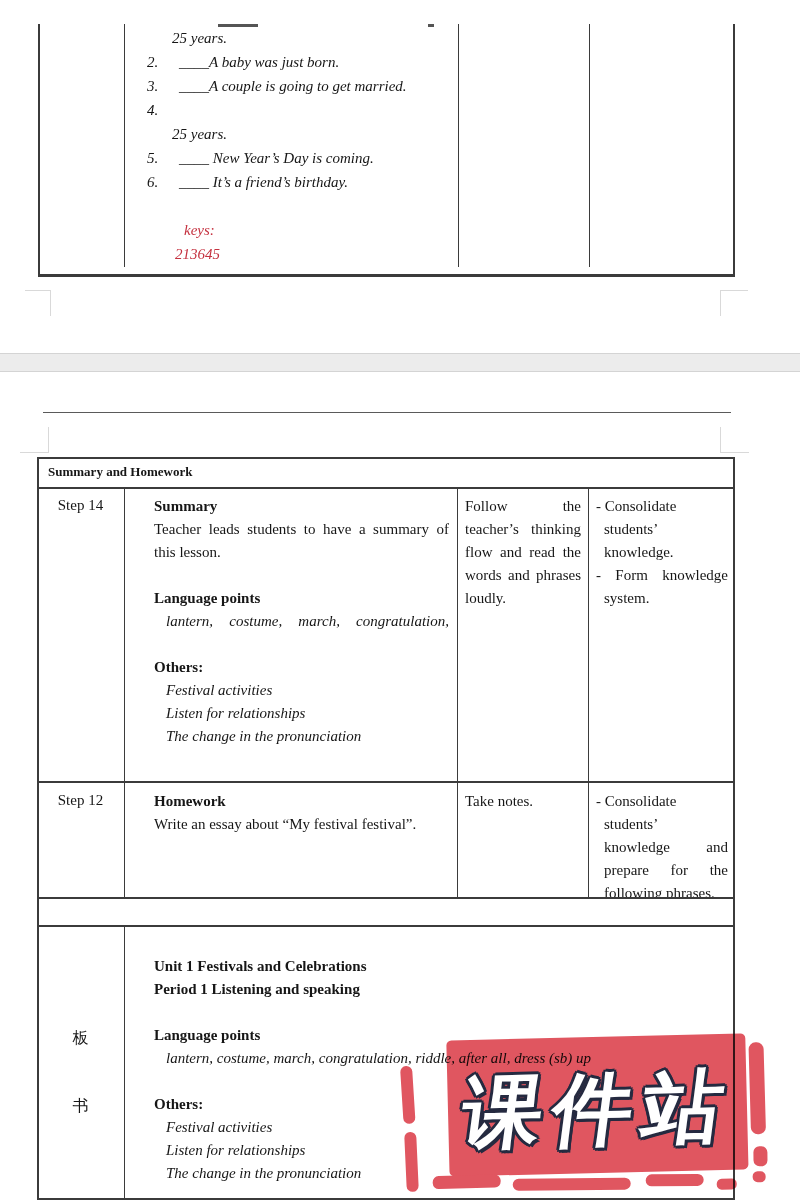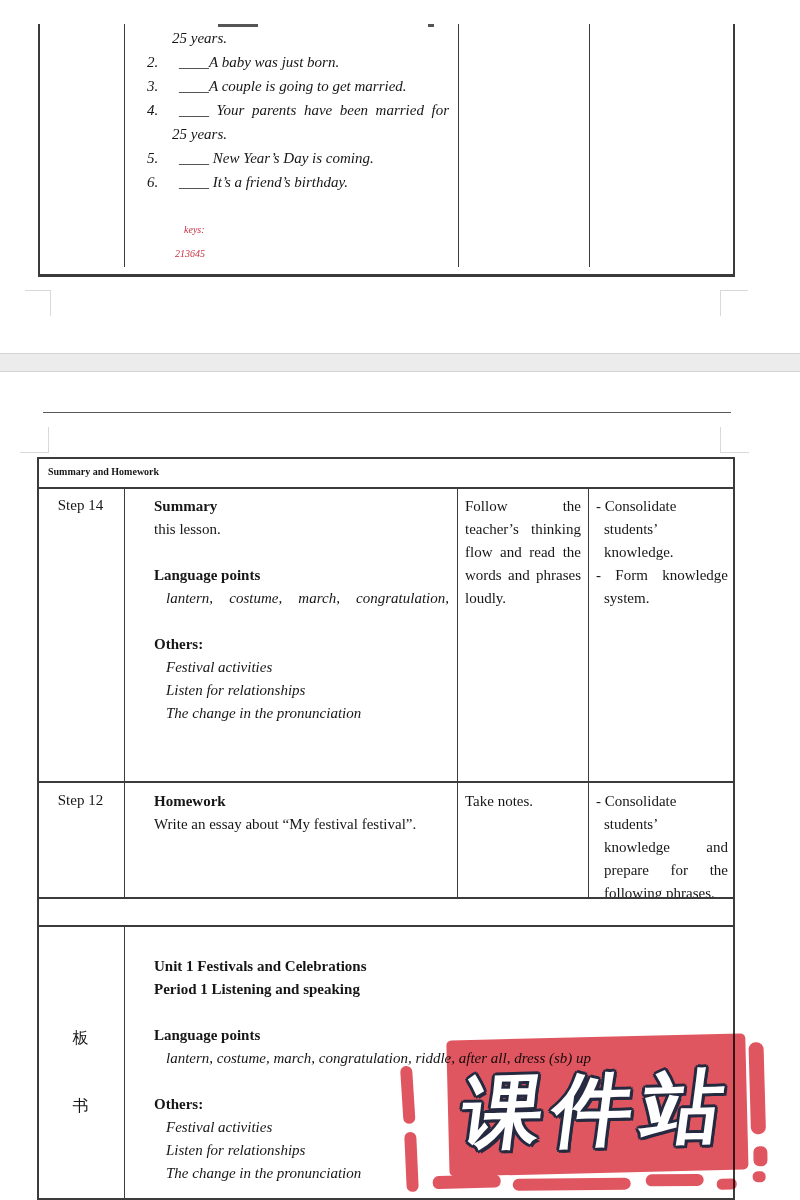--- a/index.html
+++ b/index.html
@@ -18,39 +18,39 @@
 
   
   #t1{position:absolute;left:38px;top:-6px;width:697px;height:259px;
       border-left:2px solid #3b3b3b;border-right:2px solid #3b3b3b;border-bottom:3px solid #3b3b3b;box-sizing:border-box;}
   .t1v{position:absolute;top:0;width:1px;background:#3b3b3b;}
   #p1-col2{position:absolute;left:123px;top:0;width:334px;height:250px;overflow:hidden;}
   .p1line{position:absolute;left:0;right:0;height:24px;line-height:24px;font-size:15px;font-style:italic;}
   .p1line.item{padding-left:56px;padding-right:8px;}
   .p1line.cont{padding-left:49px;}
   .p1line .num{position:absolute;left:24px;font-style:italic;}
-  .keys{position:absolute;left:0;right:0;height:24px;line-height:24px;font-size:10px;font-style:italic;color:#c53240;}
+  .keys{position:absolute;left:0;right:0;height:24px;line-height:24px;font-size:15px;font-style:italic;color:#c53240;}
   .ts{position:absolute;background:#555;}
 
   
   .mark{position:absolute;box-sizing:border-box;}
   .mk{border-color:#d9d9d9;border-style:solid;border-width:0;}
 
   
   #pgsep{position:absolute;left:0;top:329px;width:800px;height:19px;background:#ececec;
          border-top:1px solid #d4d4d4;border-bottom:1px solid #d4d4d4;box-sizing:border-box;}
 
   
   #hdrline{position:absolute;left:43px;top:388px;width:688px;height:0;border-top:1px solid #5a5a5a;}
   #t2{position:absolute;left:37px;top:433px;width:698px;height:743px;border:2px solid #3b3b3b;box-sizing:border-box;}
   .t2h{position:absolute;left:37px;width:698px;background:#3b3b3b;}
   .t2v{position:absolute;width:1px;background:#3b3b3b;}
   .cell{position:absolute;box-sizing:border-box;overflow:hidden;}
   .stepcell{text-align:center;}
-  #sec-hdr{left:37px;top:433px;width:698px;height:30px;padding-left:11px;line-height:30px;font-size:10px;font-weight:bold;}
+  #sec-hdr{left:37px;top:433px;width:698px;height:30px;padding-left:11px;line-height:30px;font-size:13px;font-weight:bold;}
   #c14l{left:37px;top:463px;width:87px;height:294px;padding-top:7px;}
   #c14a{left:124px;top:463px;width:333px;height:294px;padding:8px 8px 16px 30px;}
   #c14b{left:457px;top:463px;width:131px;height:294px;padding:8px 7px 0 8px;}
   #c14c{left:588px;top:463px;width:147px;height:294px;padding:8px 7px 0 8px;}
   #c15l{left:37px;top:757px;width:87px;height:116px;padding-top:8px;}
   #c15a{left:124px;top:757px;width:333px;height:116px;padding:9px 8px 0 30px;}
   #c15b{left:457px;top:757px;width:131px;height:116px;padding:9px 7px 0 8px;}
   #c15c{left:588px;top:757px;width:147px;height:116px;padding:9px 7px 0 8px;}
   #board-label{left:37px;top:901px;width:87px;height:275px;}
   #board-label span{position:absolute;left:0;width:87px;text-align:center;font-size:16px;height:23px;line-height:23px;}
@@ -86,21 +86,21 @@
       <div class="t1v" style="left:549px;height:249px;"></div>
     </div>
 
     <div class="ts" style="left:218px;top:0;width:40px;height:3px;"></div>
     <div class="ts" style="left:428px;top:0;width:6px;height:3px;"></div>
 
     <div id="p1-col2">
       <div class="p1line cont" style="top:2px"><span>25 years.</span></div>
       <div class="p1line item" style="top:26px"><span class="num">2.</span><span>____A baby was just born.</span></div>
       <div class="p1line item" style="top:50px"><span class="num">3.</span><span>____A couple is going to get married.</span></div>
-      <div class="p1line item j" style="top:74px"><span class="num">4.</span><span>____ Your parents have been married for</span></div>
+      <div class="p1line item j" style="top:74px"><span class="num">4.</span></div>
       <div class="p1line cont" style="top:98px"><span>25 years.</span></div>
       <div class="p1line item" style="top:122px"><span class="num">5.</span><span>____ New Year’s Day is coming.</span></div>
       <div class="p1line item" style="top:146px"><span class="num">6.</span><span>____ It’s a friend’s birthday.</span></div>
       <div class="keys" style="top:194px;padding-left:61px;">keys:</div>
       <div class="keys" style="top:218px;padding-left:52px;">213645</div>
     </div>
 
     <div class="mark mk" style="left:25px;top:266px;width:26px;height:26px;border-top-width:1px;border-right-width:1px;"></div>
     <div class="mark mk" style="left:720px;top:266px;width:28px;height:26px;border-top-width:1px;border-left-width:1px;"></div>
   </div>
@@ -123,20 +123,21 @@
     <div class="t2v" style="left:457px;top:463px;height:410px;"></div>
     <div class="t2v" style="left:588px;top:463px;height:410px;"></div>
 
     <div class="cell" id="sec-hdr">Summary and Homework</div>
 
     <div class="cell stepcell" id="c14l">
         <div class="line">Step 14</div>
       </div>
     <div class="cell" id="c14a">
       <div class="line b">Summary</div>
+      <div class="line j">Teacher leads students to have a summary of</div>
       <div class="line">this lesson.</div>
       <div class="blank"></div>
       <div class="line b">Language points</div>
       <div class="line i j xi">lantern, costume, march, congratulation,</div>
       <div class="blank"></div>
       <div class="line b">Others:</div>
       <div class="line i xi">Festival activities</div>
       <div class="line i xi">Listen for relationships</div>
       <div class="line i xi">The change in the pronunciation</div>
     </div>

